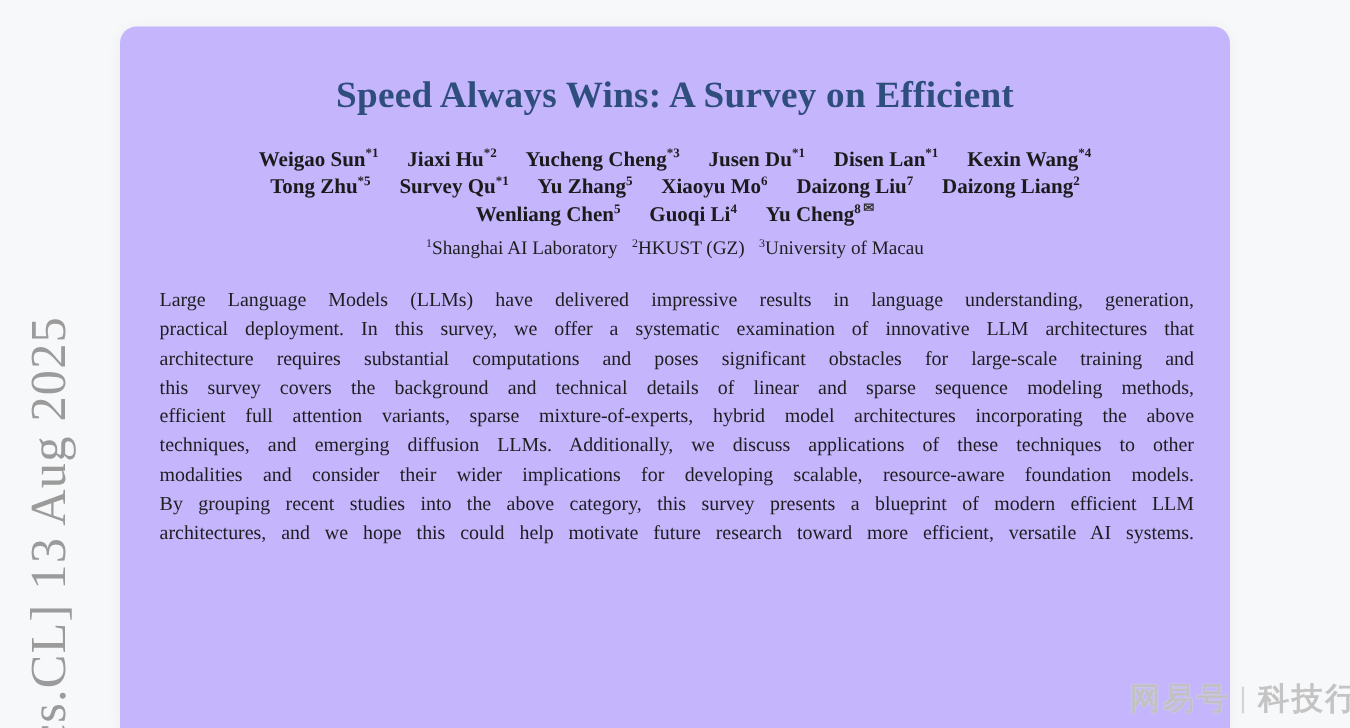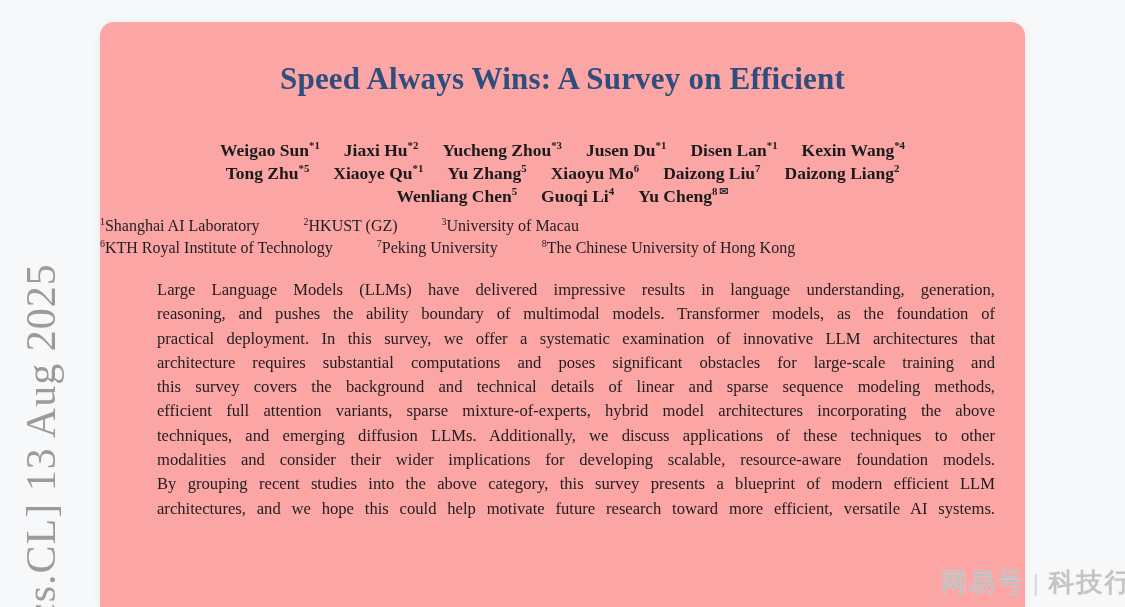--- a/index.html
+++ b/index.html
@@ -7,34 +7,34 @@
     width: 1125px; height: 607px;
     position: relative;
     overflow: hidden;
     background: #f7f8fa;
     font-family: "Liberation Serif", "DejaVu Serif", serif;
   }
   .paper {
     position: absolute;
     left: 100px; top: 22px;
     width: 925px; height: 585px;
-    background: #fca5a5;
+    background: #c4b5fd;
     border-radius: 14px 14px 0 0;
     box-shadow: 0 2px 12px rgba(0,0,0,0.05);
   }
   .title {
     margin: 36px 30px 0 30px;
     text-align: center;
     font-size: 31px;
     font-weight: bold;
     line-height: 42px;
     color: #2f4e7d;
     letter-spacing: 0.2px;
   }
-  .authors { margin-top: 39px; }
+  .authors { margin-top: 21px; }
   .author-row {
     display: flex;
     justify-content: center;
     gap: 24px;
     font-weight: bold;
     font-size: 17.5px;
     line-height: 23px;
     color: #1b1b1b;
     white-space: nowrap;
   }
@@ -46,38 +46,38 @@
   .mail {
     font-size: 11px;
     vertical-align: super;
     line-height: 0;
     margin-left: 2px;
     color: #333;
   }
   .affils { margin-top: 7px; }
   .affil-row {
     display: flex;
-    gap: 44px;
+    justify-content: center;
+    gap: 12px;
     font-size: 16px;
     line-height: 22px;
     color: #1e1e1e;
     white-space: nowrap;
   }
   .abstract {
     margin: 19px 30px 0 33px;
     font-size: 16.6px;
     line-height: 24.3px;
     color: #1e1e1e;
   }
   .abs-line {
     text-align: justify;
     text-align-last: justify;
     white-space: nowrap;
     overflow: hidden;
-    margin-left: 24px;
   }
   .arxiv-stamp {
     position: absolute;
     left: 17px; top: 622px;
     transform: rotate(-90deg);
     transform-origin: 0 0;
     font-size: 42px;
     letter-spacing: 1px;
     color: #9b9b9b;
     white-space: nowrap;
@@ -109,56 +109,50 @@
 <div class="paper">
 
   <h1 class="title">
     <span>Speed Always Wins: A Survey on Efficient</span><br>
   </h1>
 
   <div class="authors">
     <div class="author-row">
       <span class="author"><span>Weigao Sun</span><sup>*1</sup></span>
       <span class="author"><span>Jiaxi Hu</span><sup>*2</sup></span>
-      <span class="author"><span>Yucheng Zhou</span><sup>*3</sup></span>
+      <span class="author"><span>Yucheng Cheng</span><sup>*3</sup></span>
       <span class="author"><span>Jusen Du</span><sup>*1</sup></span>
       <span class="author"><span>Disen Lan</span><sup>*1</sup></span>
       <span class="author"><span>Kexin Wang</span><sup>*4</sup></span>
     </div>
     <div class="author-row">
       <span class="author"><span>Tong Zhu</span><sup>*5</sup></span>
-      <span class="author"><span>Xiaoye Qu</span><sup>*1</sup></span>
+      <span class="author"><span>Survey Qu</span><sup>*1</sup></span>
       <span class="author"><span>Yu Zhang</span><sup>5</sup></span>
       <span class="author"><span>Xiaoyu Mo</span><sup>6</sup></span>
       <span class="author"><span>Daizong Liu</span><sup>7</sup></span>
       <span class="author"><span>Daizong Liang</span><sup>2</sup></span>
     </div>
     <div class="author-row">
       <span class="author"><span>Wenliang Chen</span><sup>5</sup></span>
       <span class="author"><span>Guoqi Li</span><sup>4</sup></span>
       <span class="author"><span>Yu Cheng</span><sup>8</sup><span class="mail">✉</span></span>
     </div>
   </div>
 
   <div class="affils">
     <div class="affil-row">
       <span class="affil"><sup>1</sup><span>Shanghai AI Laboratory</span></span>
       <span class="affil"><sup>2</sup><span>HKUST (GZ)</span></span>
       <span class="affil"><sup>3</sup><span>University of Macau</span></span>
     </div>
-    <div class="affil-row">
-      <span class="affil"><sup>6</sup><span>KTH Royal Institute of Technology</span></span>
-      <span class="affil"><sup>7</sup><span>Peking University</span></span>
-      <span class="affil"><sup>8</sup><span>The Chinese University of Hong Kong</span></span>
-    </div>
   </div>
 
   <div class="abstract">
     <div class="abs-line">Large Language Models (LLMs) have delivered impressive results in language understanding, generation,</div>
-    <div class="abs-line">reasoning, and pushes the ability boundary of multimodal models. Transformer models, as the foundation of</div>
     <div class="abs-line">practical deployment. In this survey, we offer a systematic examination of innovative LLM architectures that</div>
     <div class="abs-line">architecture requires substantial computations and poses significant obstacles for large-scale training and</div>
     <div class="abs-line">this survey covers the background and technical details of linear and sparse sequence modeling methods,</div>
     <div class="abs-line">efficient full attention variants, sparse mixture-of-experts, hybrid model architectures incorporating the above</div>
     <div class="abs-line">techniques, and emerging diffusion LLMs. Additionally, we discuss applications of these techniques to other</div>
     <div class="abs-line">modalities and consider their wider implications for developing scalable, resource-aware foundation models.</div>
     <div class="abs-line">By grouping recent studies into the above category, this survey presents a blueprint of modern efficient LLM</div>
     <div class="abs-line">architectures, and we hope this could help motivate future research toward more efficient, versatile AI systems.</div>
   </div>
 

